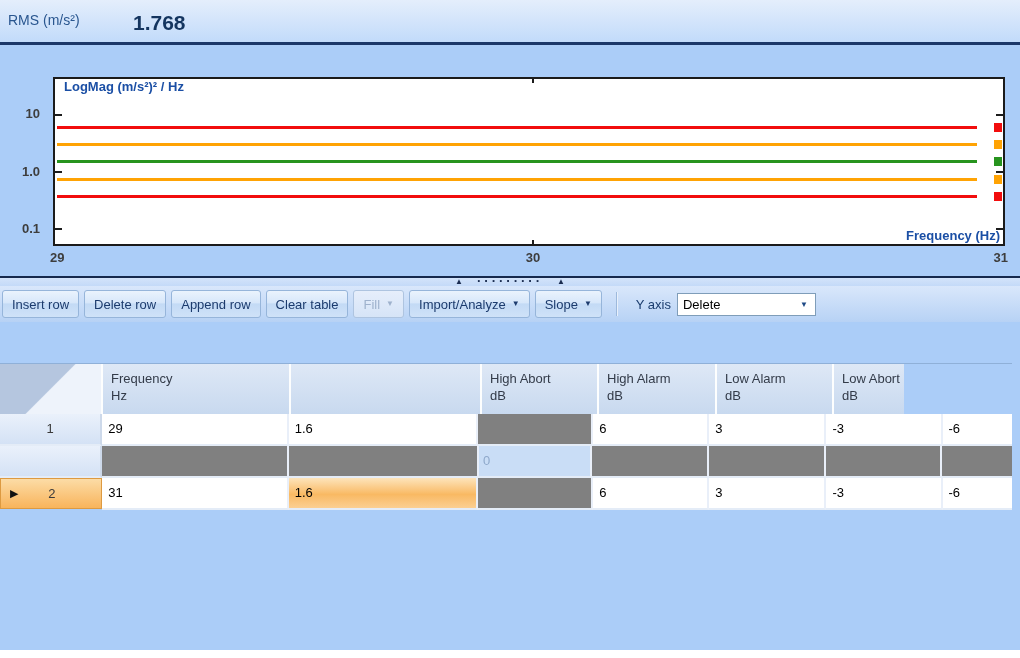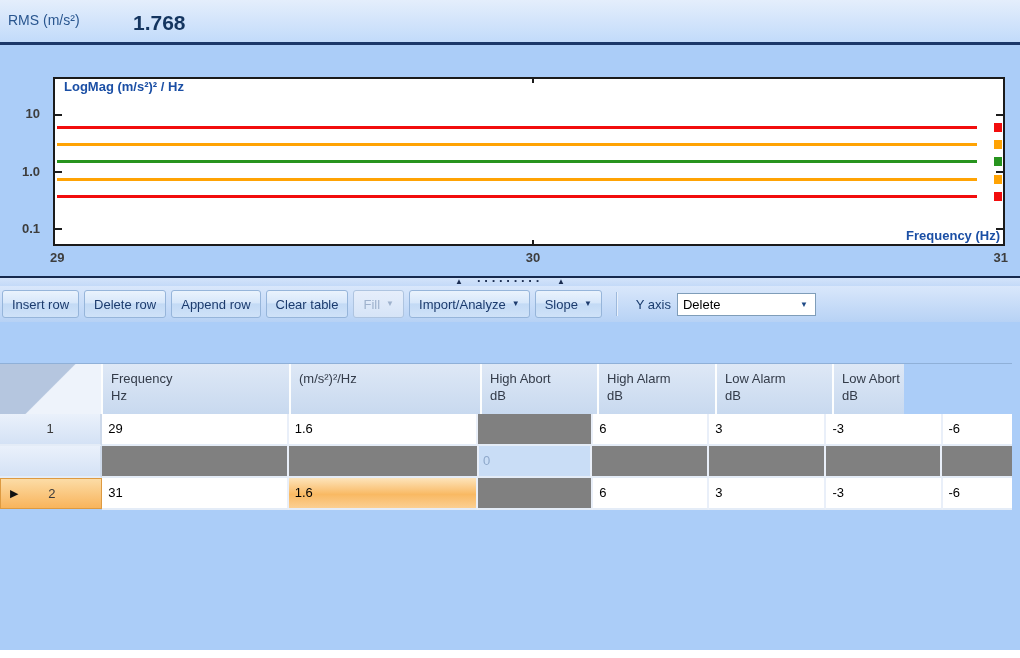--- a/index.html
+++ b/index.html
@@ -176,21 +176,20 @@
   </div>
 
   <div class="grid">
     <div id="ghead" class="ghead">
       <div class="corner"></div>
     <div class="hcell hc0">
           <span>Frequency</span>
           <span>Hz</span>
         </div>
         <div class="hcell hc1">
-          <span>(m/s²)²/Hz</span>
         </div>
         <div class="hcell hc3">
           <span>High Abort</span>
           <span>dB</span>
         </div>
         <div class="hcell hc4">
           <span>High Alarm</span>
           <span>dB</span>
         </div>
         <div class="hcell hc5">

